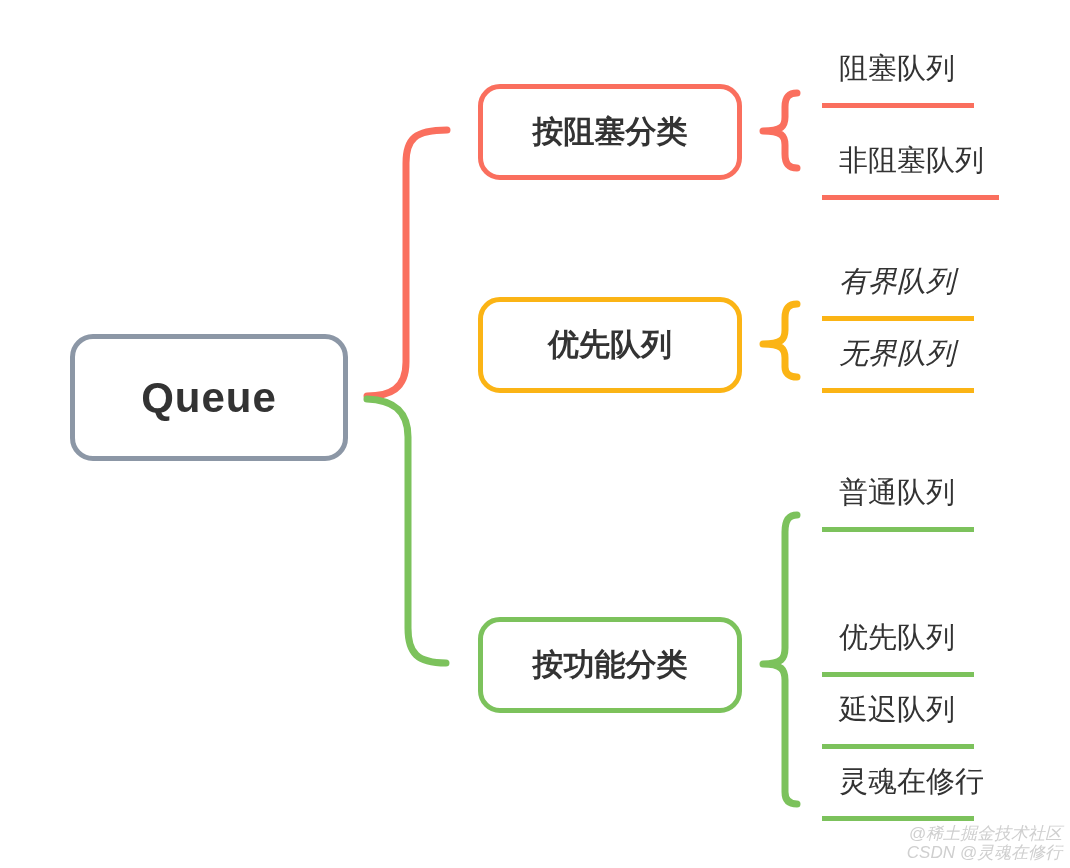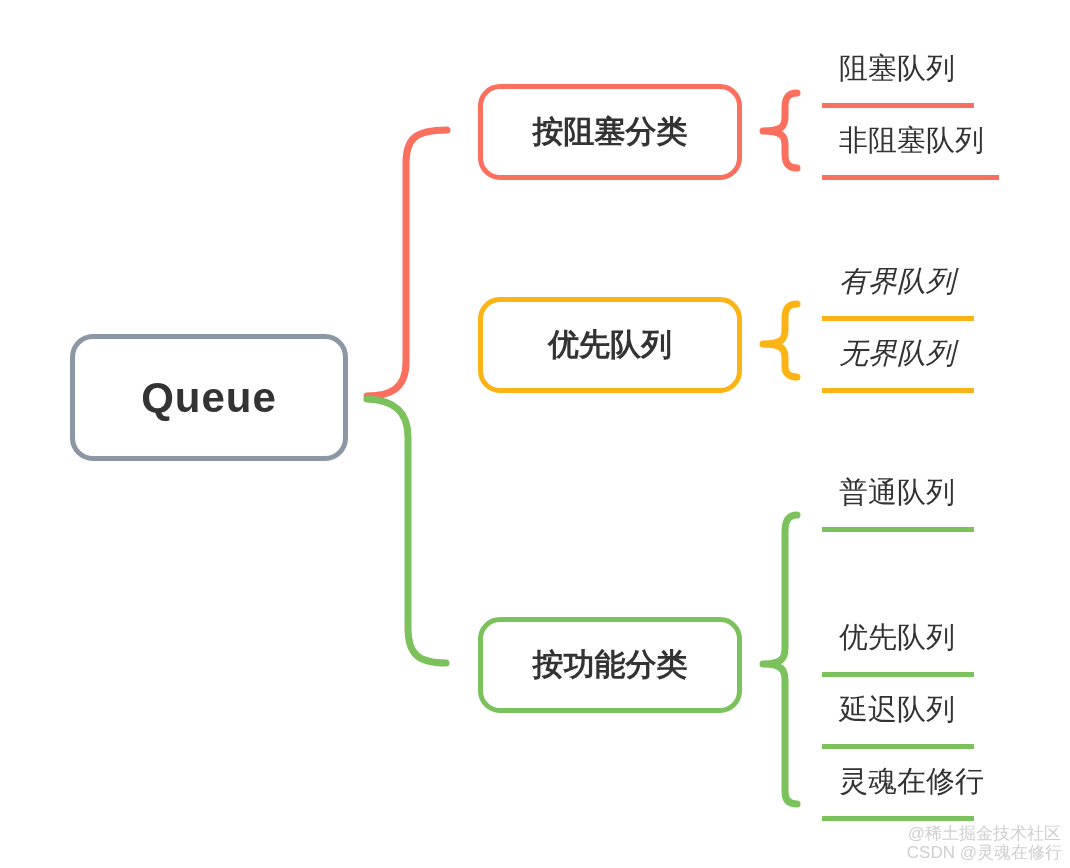--- a/index.html
+++ b/index.html
@@ -77,25 +77,26 @@
   .leaf.w4 { width: 135px; }   
   .leaf.w5 { width: 160px; }   
   .leaf.u-red    { border-bottom: 5px solid var(--red); }
   .leaf.u-yellow { border-bottom: 5px solid var(--yellow); font-style: italic; }
   .leaf.u-green  { border-bottom: 5px solid var(--green); font-family: Liberation Serif, serif; }
 
   .watermark {
     position: absolute;
     right: 8px;
     bottom: 6px;
-    text-align: center;
+    text-align: right;
     font-size: 17px;
     line-height: 19px;
     color: var(--watermark);
     text-shadow: 1px 1px 0 #ffffff;
+    font-style: italic;
   }
 </style>
 </head>
 <body>
 
 <div class="canvas">
 
   <svg class="links" viewBox="0 0 1070 868">
 
     <path class="link stroke-red" d="M 367 396 C 390 396 406 389 406 362 L 406 163 C 406 139 415 130 447 130"></path>
@@ -119,21 +120,21 @@
   <div class="node topic yellow">
     <span>优先队列</span>
   </div>
   <div class="node topic green">
     <span>按功能分类</span>
   </div>
 
   <div class="leaf w4 u-red" style="top:42px">
     <span>阻塞队列</span>
   </div>
-  <div class="leaf w5 u-red" style="top:114px">
+  <div class="leaf w5 u-red" style="top:134px">
     <span>非阻塞队列</span>
   </div>
 
   <div class="leaf w4 u-yellow" style="top:255px">
     <span>有界队列</span>
   </div>
   <div class="leaf w4 u-yellow" style="top:327px">
     <span>无界队列</span>
   </div>
 

